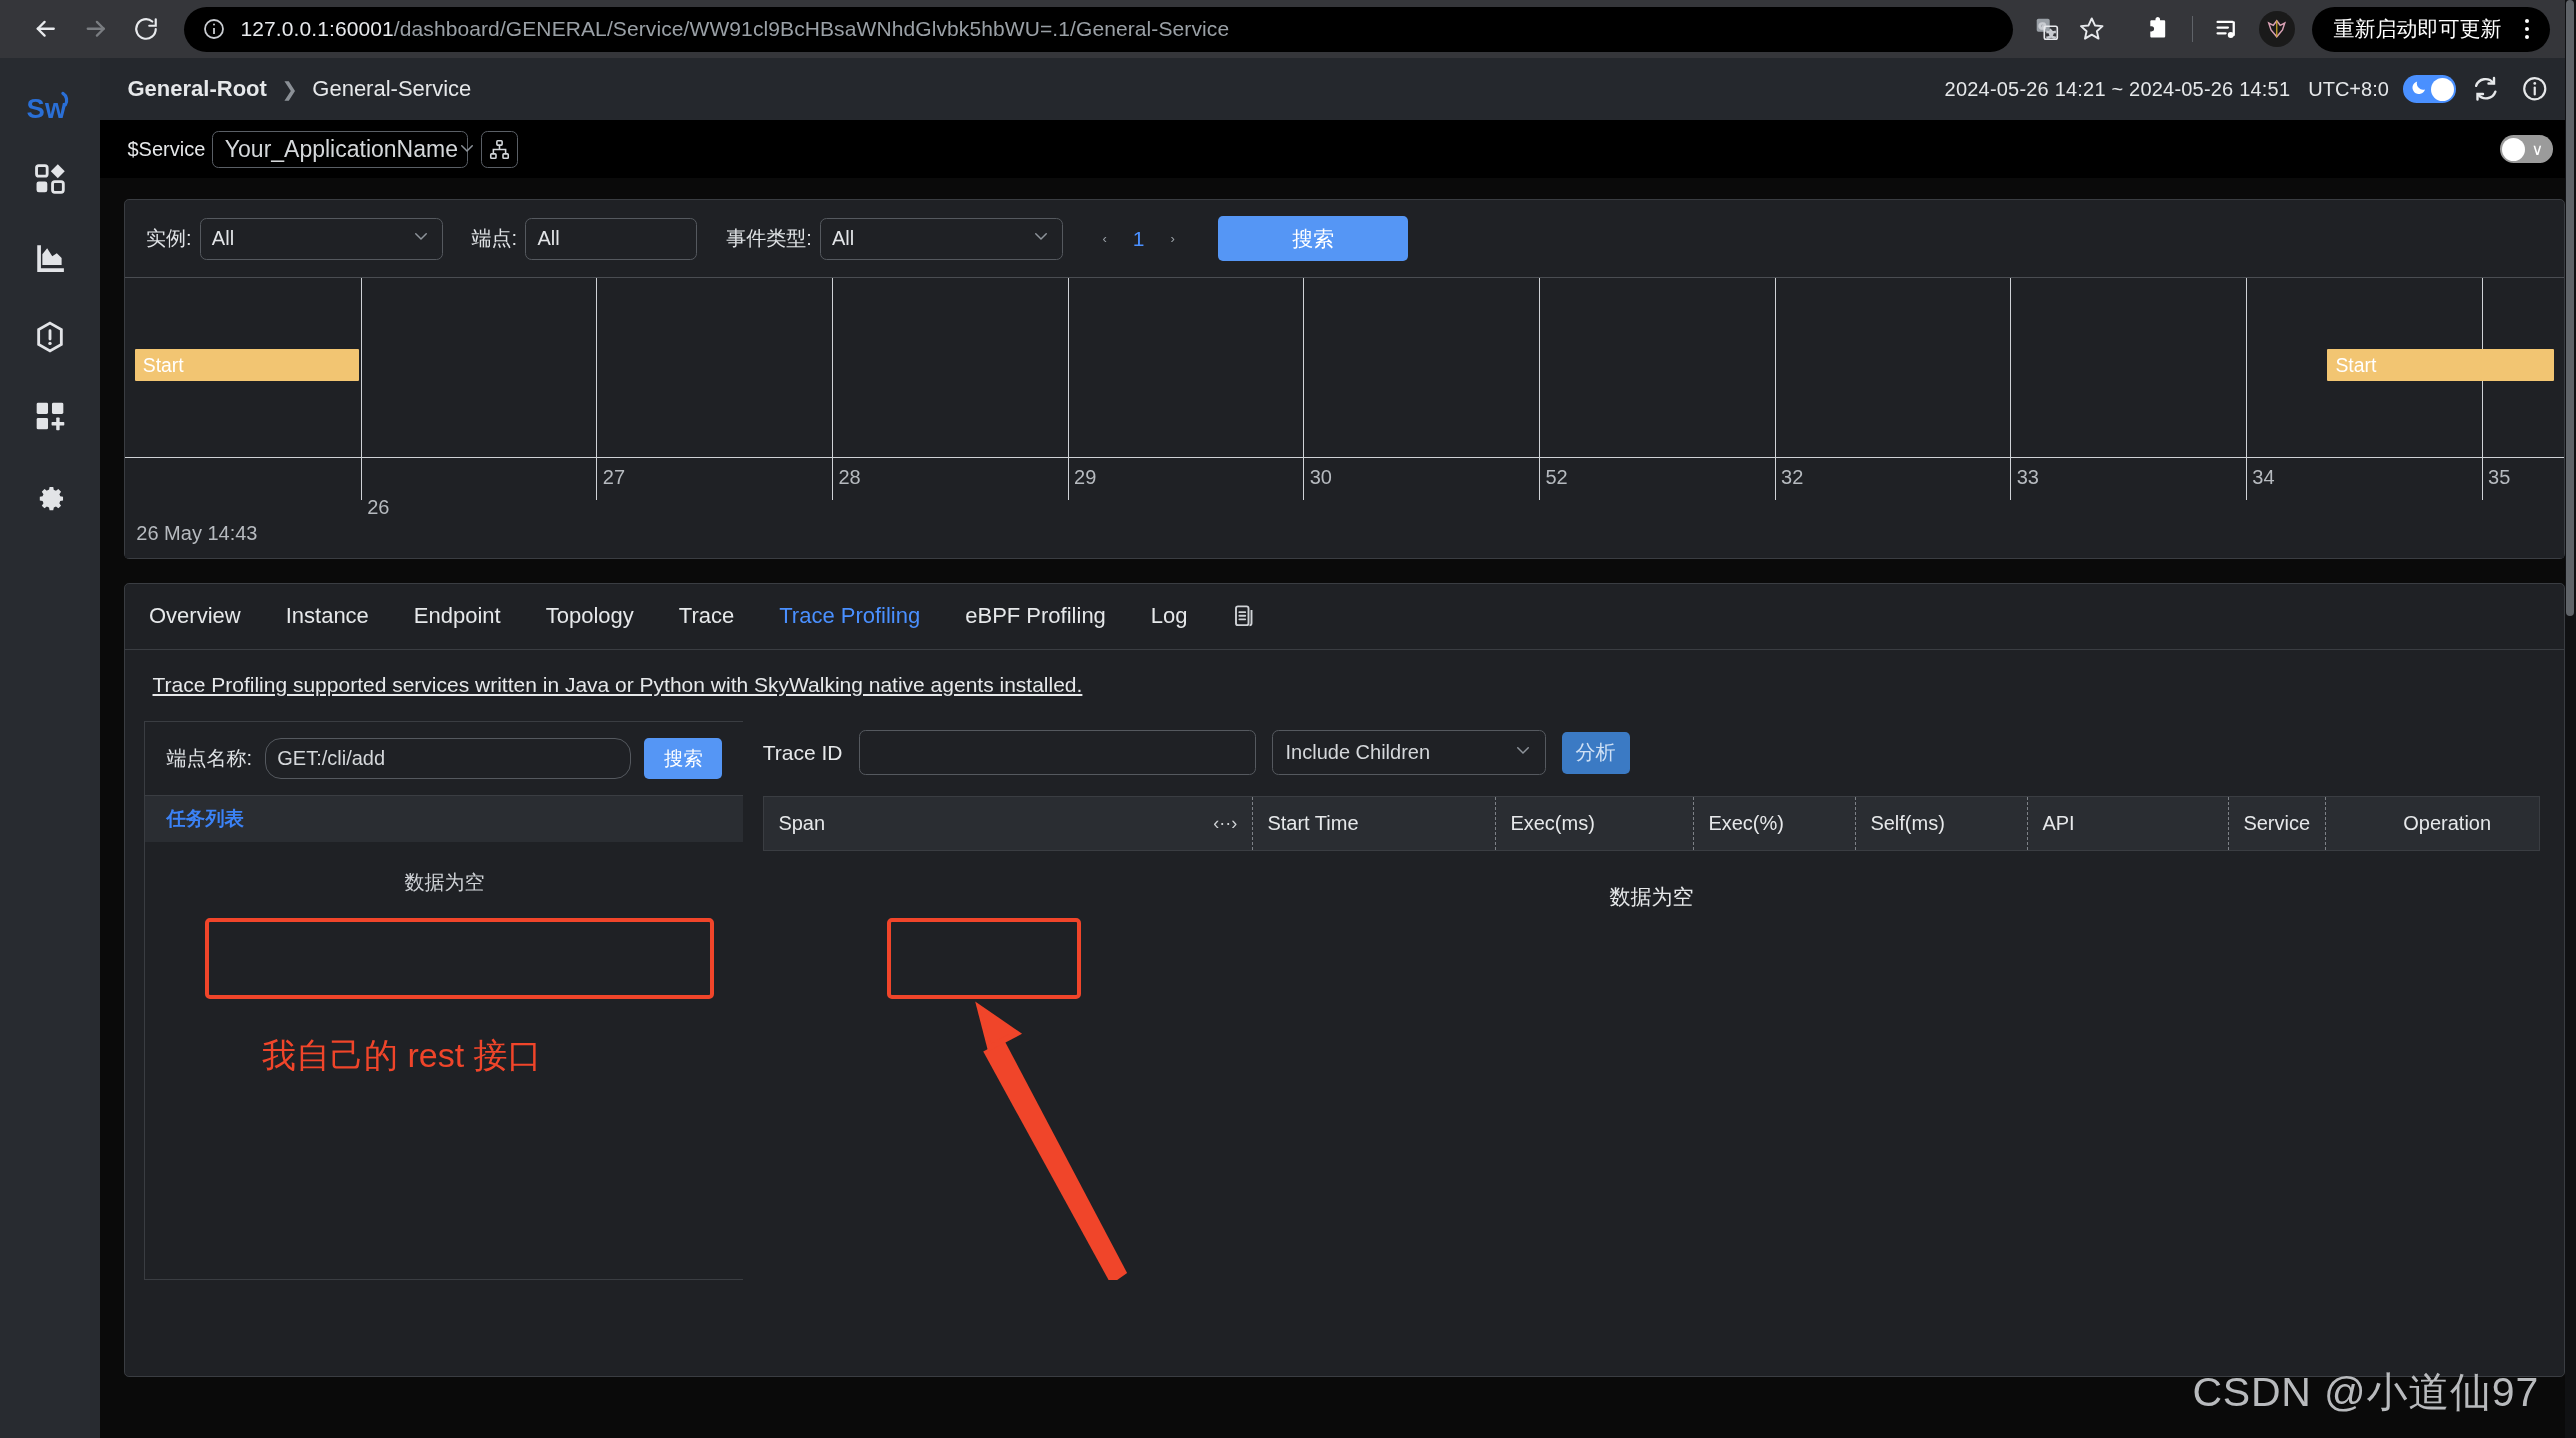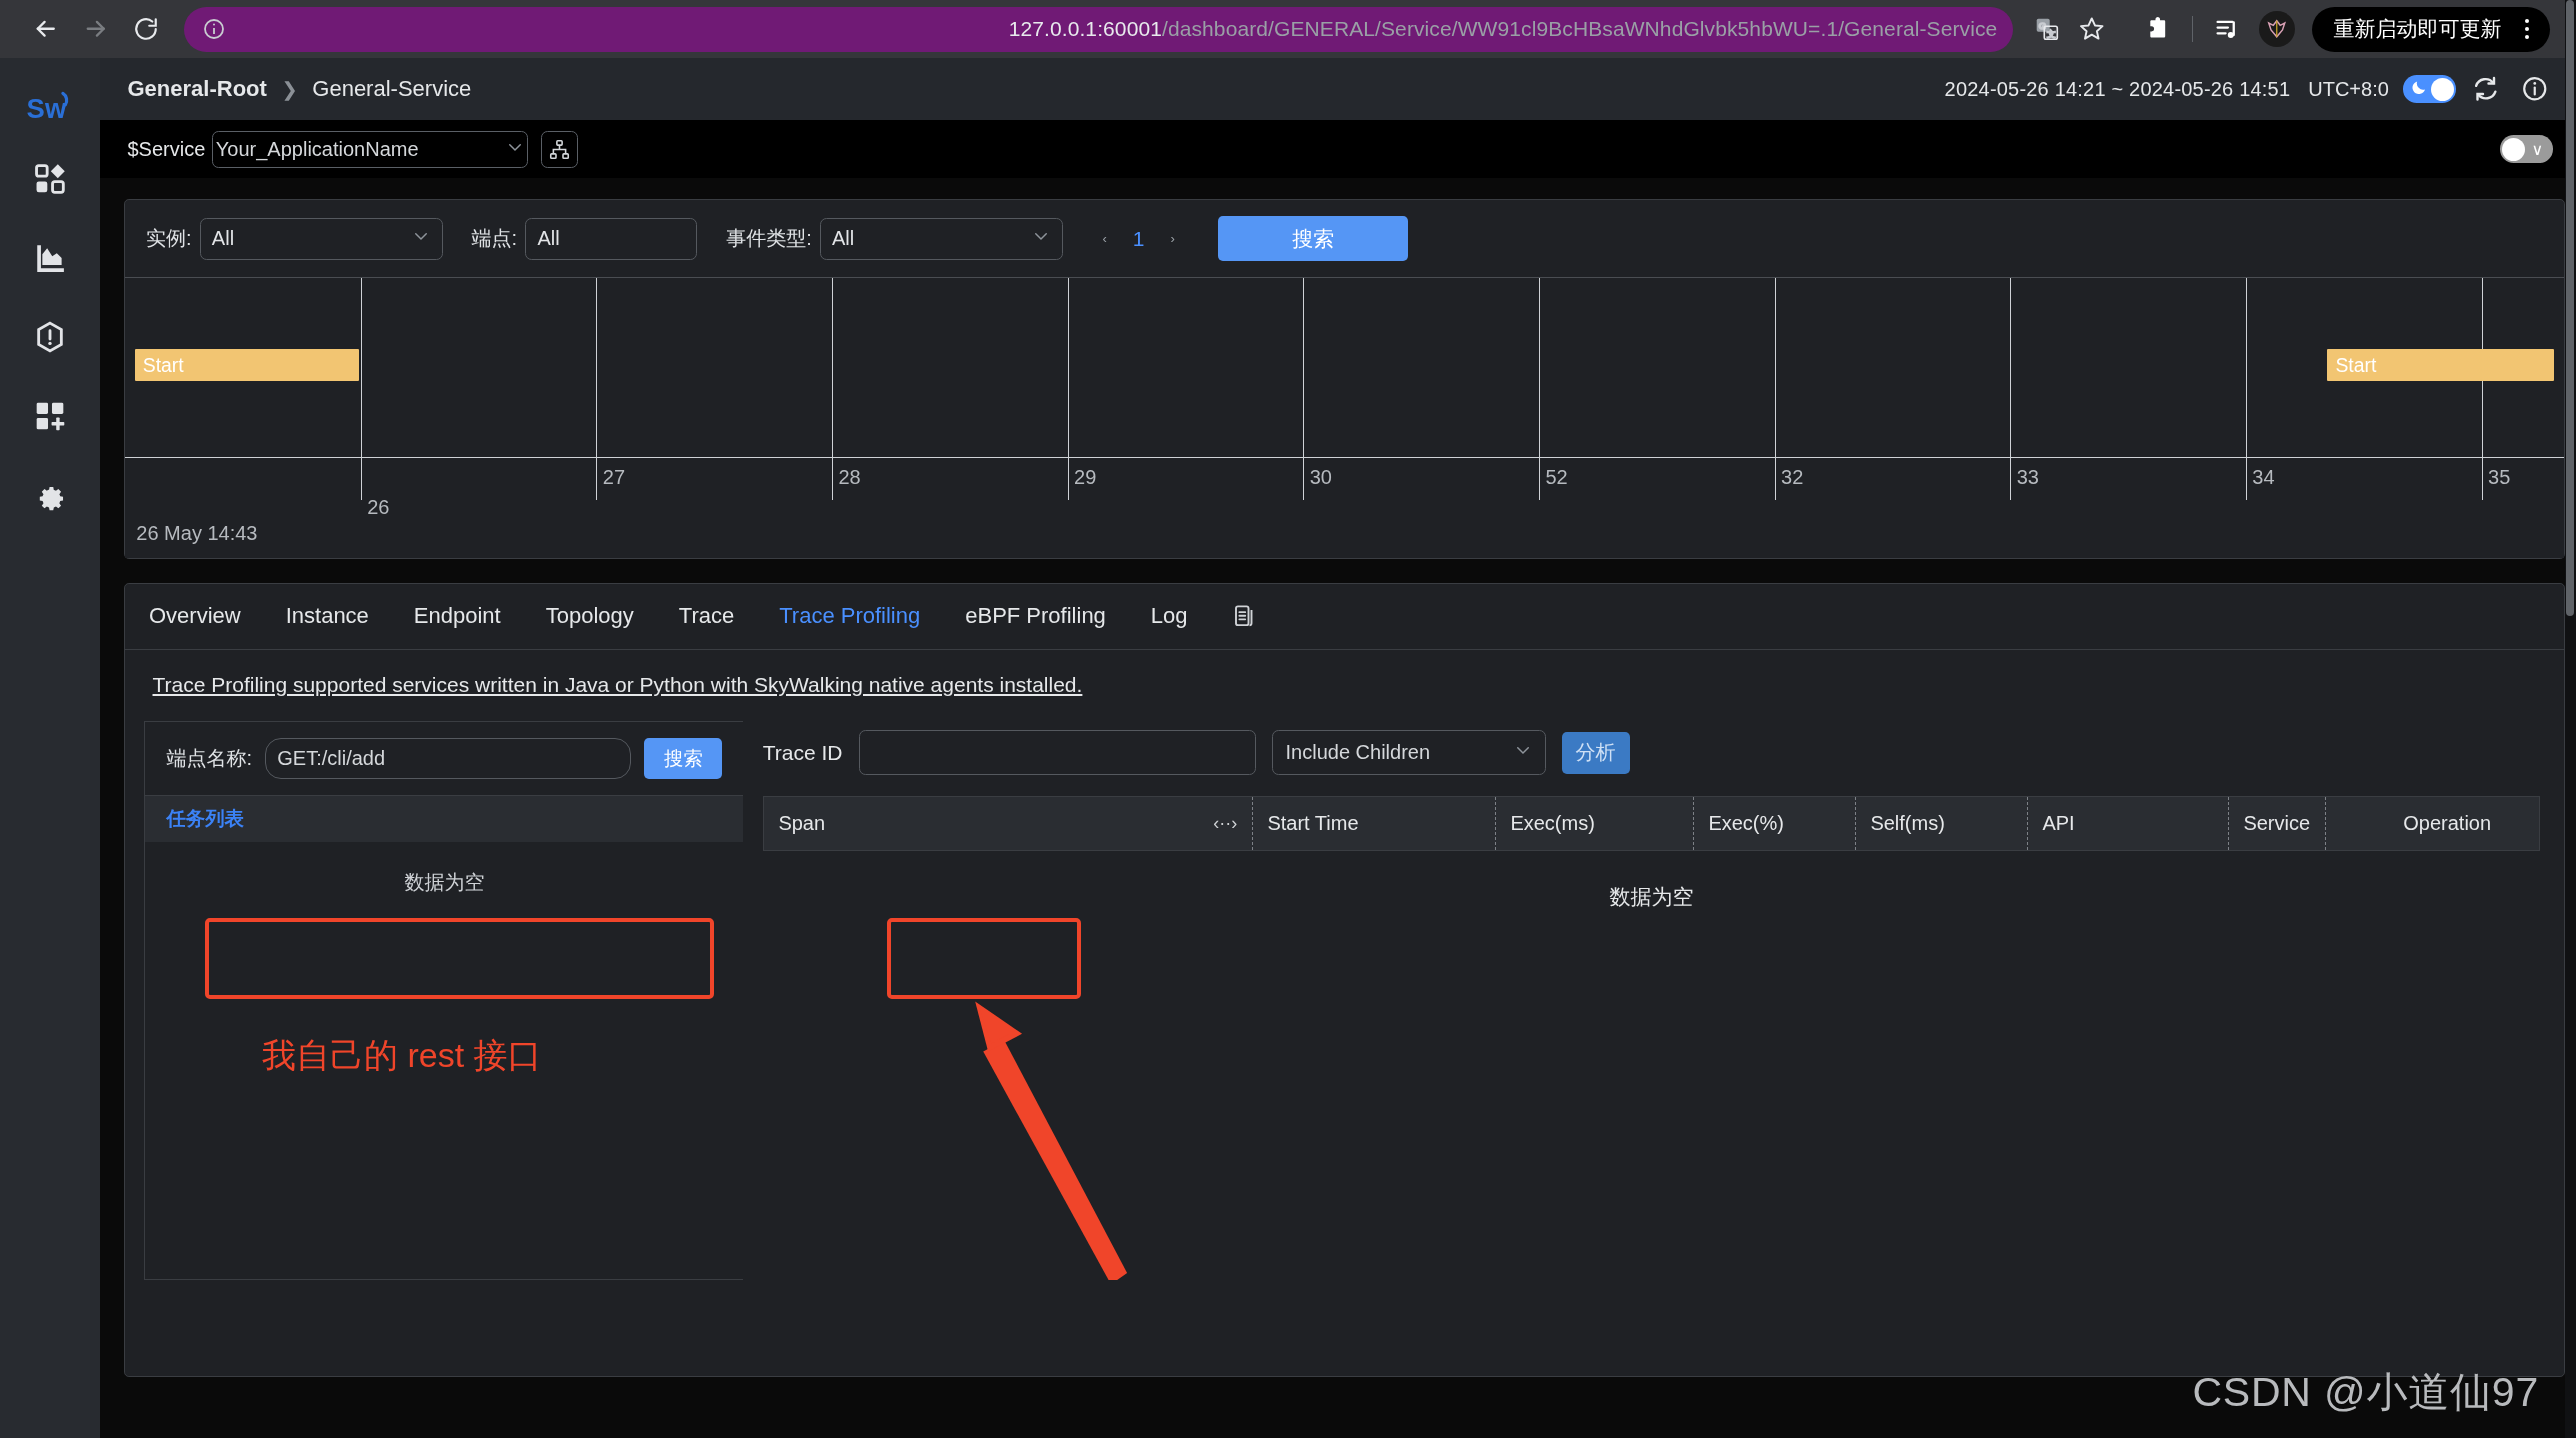--- a/index.html
+++ b/index.html
@@ -24,29 +24,28 @@
     display: flex; align-items: center; justify-content: center;
     color: #e8eaed;
     border-radius: 50%;
     flex: 0 0 auto;
   }
   .nav-btn.disabled { color: #7a7d81; }
   .nav-btn svg { display: block; }
   .omnibox {
     flex: 1 1 auto;
     height: 45px;
-    background: #701a75;
+    background: #000000;
     border-radius: 23px;
     display: flex;
     align-items: center;
     margin-left: 13px;
     margin-right: 11.3px;
     padding: 0 16px;
     min-width: 0;
-    justify-content: space-between;
   }
   .omnibox .info-icon {
     width: 27.5px; height: 27.5px;
     flex: 0 0 auto;
     display: flex; align-items: center; justify-content: center;
     margin-right: 13px;
   }
   .url-text {
     font-size: 21px;
     color: #9aa0a6;
@@ -173,27 +172,27 @@
   
   .servicebar {
     height: 58px;
     background: #000;
     display: flex;
     align-items: center;
     padding: 0 23px 0 27.5px;
   }
   .svc-label { font-size: 20px; color: #e6e8ea; margin-right: 6.5px; }
   .svc-select {
-    width: 316px; height: 37px;
+    width: 256px; height: 37px;
     border: 0.8px solid #5a5f66;
     border-radius: 6.5px;
     background: #000;
     display: flex; align-items: center;
-    padding: 0 3px;
-    color: #d5d8db; font-size: 20px;
+    padding: 0 12px;
+    color: #d5d8db; font-size: 23px;
     position: relative;
   }
   .svc-select .caret { margin-left: auto; color: #8e949b; }
   .svc-topo-btn {
     width: 37px; height: 37px;
     border: 0.8px solid #5a5f66; border-radius: 6.5px;
     margin-left: 13px;
     display: flex; align-items: center; justify-content: center;
     color: #d5d8db;
   }

